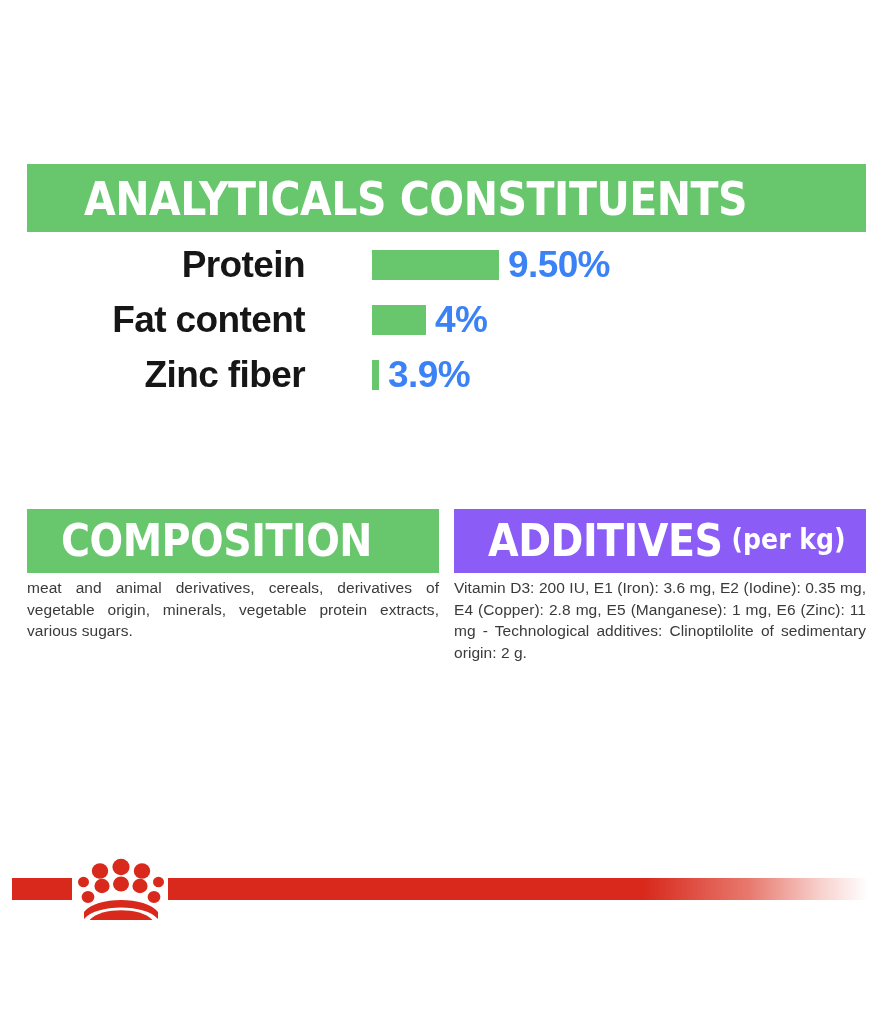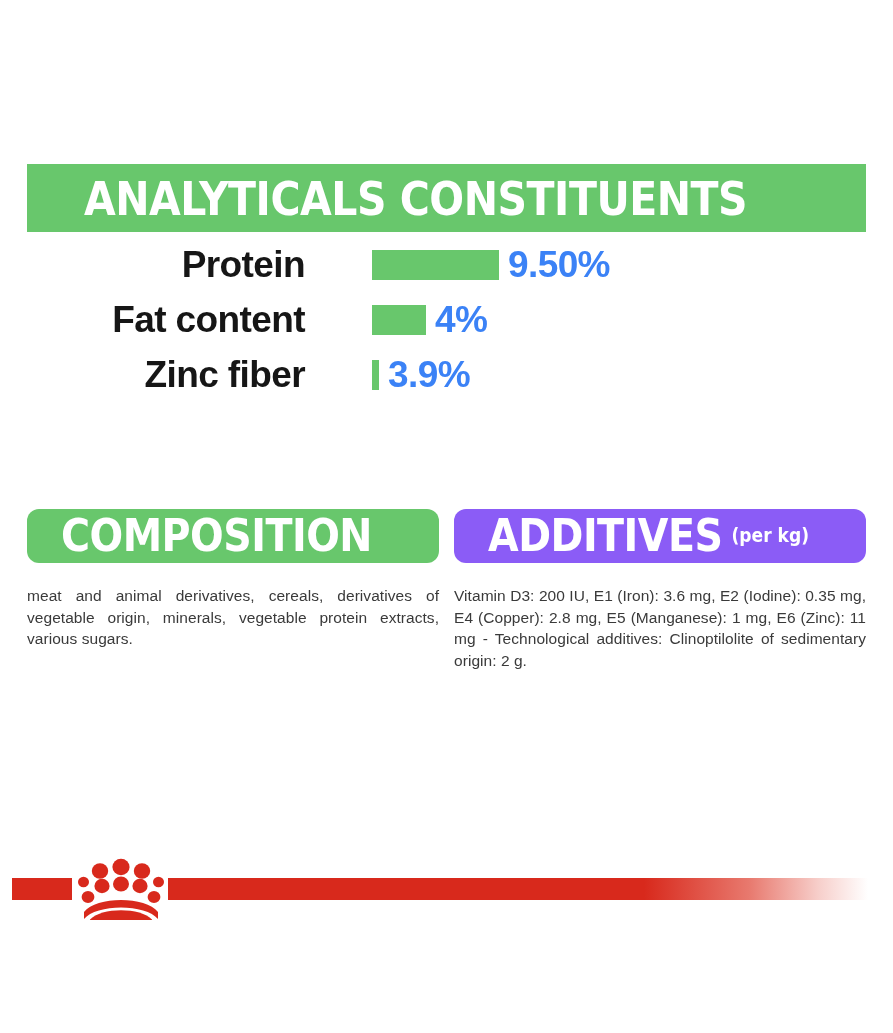--- a/index.html
+++ b/index.html
@@ -95,49 +95,48 @@
   .panels {
     position: absolute;
     left: 27px;
     top: 509px;
     width: 839px;
     display: flex;
     gap: 15px;
   }
   .panel { width: 414px; }
   .panel-head {
-    height: 54px;
+    height: 64px;
     background: #68c76c;
     display: flex;
     align-items: center;
     overflow: hidden;
-    border-radius: 12px;
   }
   .panel-head-title {
     color: #ffffff;
     font-family: "Liberation Sans Narrow", "DejaVu Sans Condensed", "Liberation Sans", sans-serif;
     font-weight: 700;
     font-size: 44px;
     line-height: 1;
     letter-spacing: -0.5px;
     margin-left: 34px;
     white-space: nowrap;
   }
   .panel-head-sub {
     color: #ffffff;
     font-family: "Liberation Sans Narrow", "DejaVu Sans Condensed", "Liberation Sans", sans-serif;
     font-weight: 700;
-    font-size: 19px;
+    font-size: 28px;
     line-height: 1;
     margin-left: 9px;
     padding-bottom: 2px;
     white-space: nowrap;
   }
   .panel-body {
-    margin-top: 22px;
+    margin-top: 4px;
     font-size: 15.5px;
     line-height: 21.5px;
     color: #3a3a3a;
     text-align: justify;
     letter-spacing: 0.05px;
   }
 
   
   .footer {
     position: absolute;

